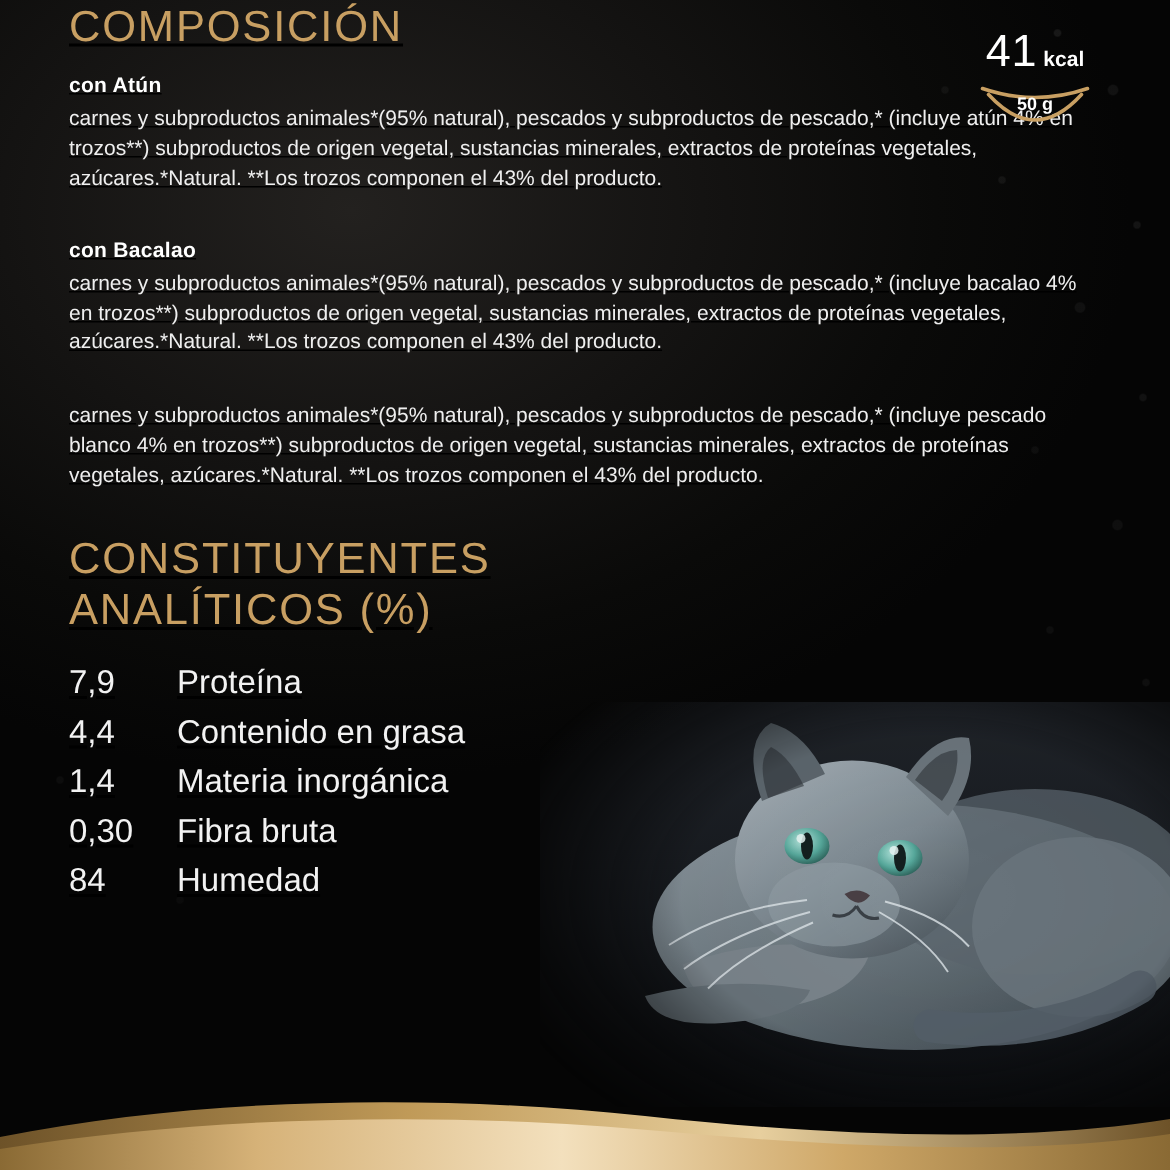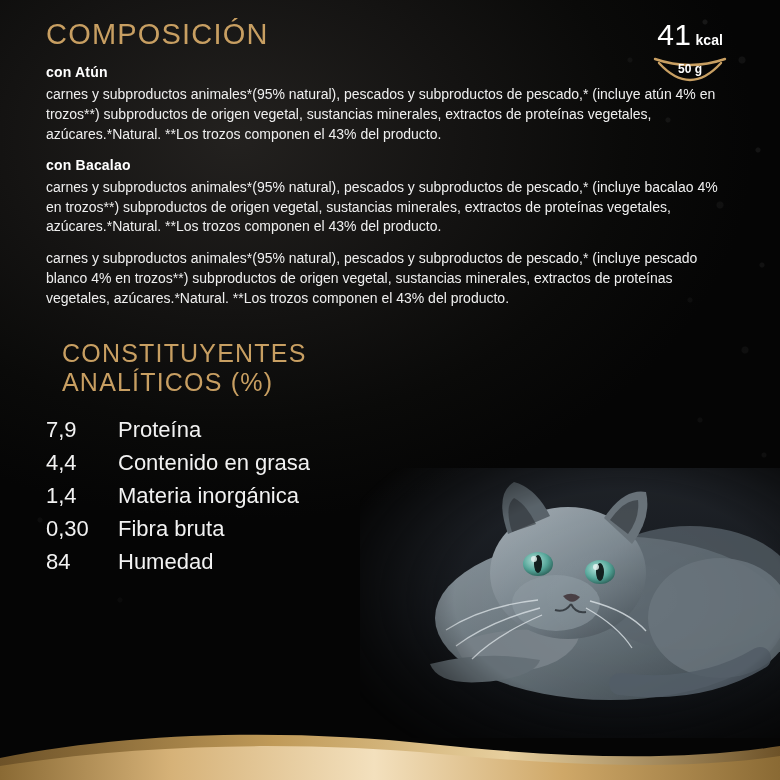--- a/index.html
+++ b/index.html
@@ -39,33 +39,34 @@
       radial-gradient(circle at 700px 420px, rgba(255,255,255,.035) 0 2px, rgba(0,0,0,0) 3px),
       radial-gradient(circle at 764px 455px, rgba(255,255,255,.04) 0 2px, rgba(0,0,0,0) 3px),
       radial-gradient(circle at 40px 520px, rgba(255,255,255,.03) 0 2px, rgba(0,0,0,0) 3px),
       radial-gradient(circle at 120px 600px, rgba(255,255,255,.025) 0 2px, rgba(0,0,0,0) 3px),
       radial-gradient(circle at 630px 60px, rgba(255,255,255,.04) 0 2px, rgba(0,0,0,0) 3px);
   }
 
   .content {
     position: relative;
     z-index: 3;
-    padding: 18px 46px 0 46px;
+    padding: 2px 46px 0 46px;
+    text-decoration: underline;
   }
 
   h1.section-title {
     margin: 0;
     font-size: 29px;
     font-weight: 400;
     letter-spacing: 1.2px;
     color: #c89f62;
   }
 
   .variant { margin-top: 13px; }
-  .variant + .variant { margin-top: 12px; }
+  .variant + .variant { margin-top: 29px; }
 
   .variant-name {
     font-size: 14px;
     font-weight: bold;
     color: #ffffff;
     margin: 0 0 5px 0;
     letter-spacing: .2px;
   }
   .variant-desc {
     font-size: 14px;
@@ -118,22 +119,22 @@
     text-align: center;
   }
 
   
   .analytics {
     position: relative;
     z-index: 4;
     margin-top: 30px;
   }
   h2.analytics-title {
-    margin: 16px;
-    font-size: 25px;
+    margin: 0;
+    font-size: 29px;
     font-weight: 400;
     letter-spacing: 1.2px;
     color: #c89f62;
     line-height: 1.17;
     max-width: 330px;
   }
   table.analytics-table {
     margin-top: 14px;
     border-collapse: collapse;
     color: #f2f2f2;

